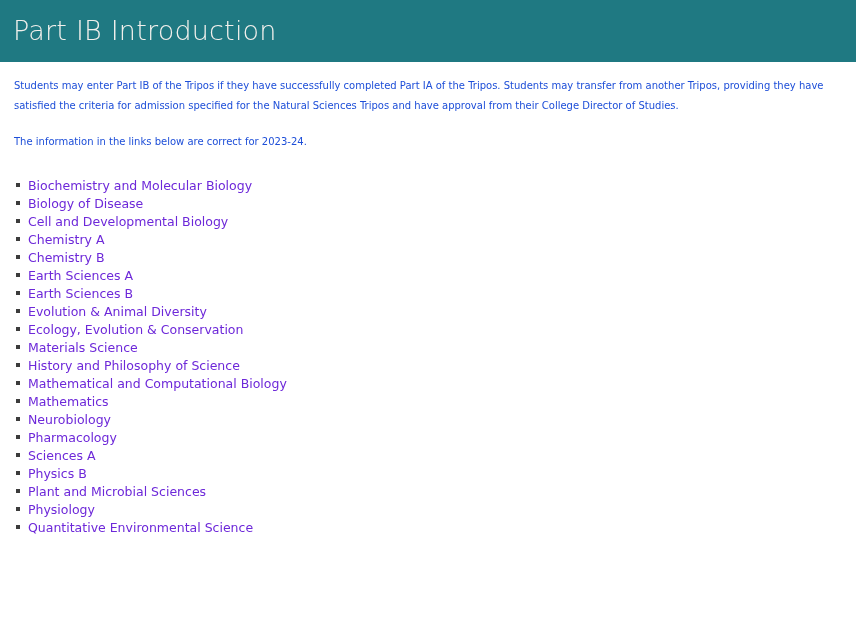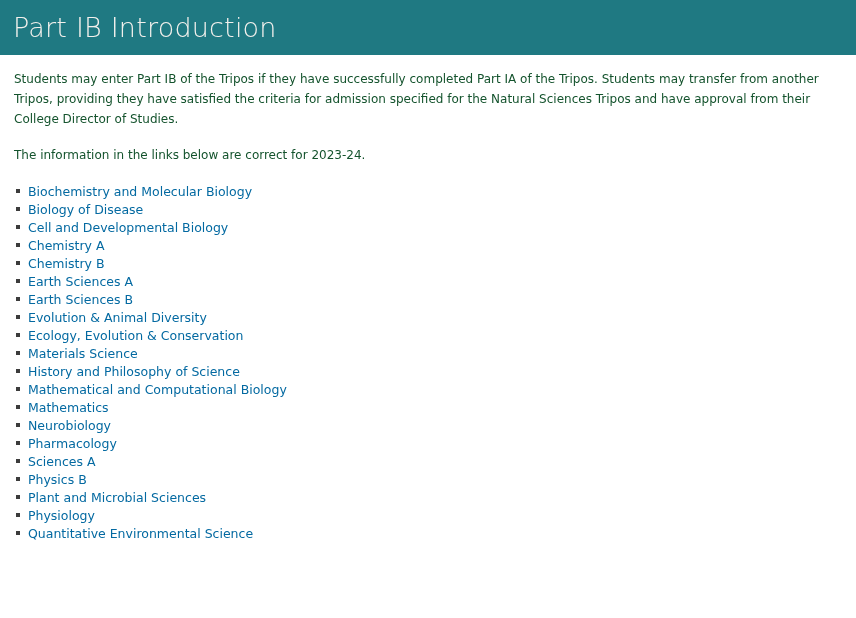--- a/index.html
+++ b/index.html
@@ -9,21 +9,21 @@
   body {
     width: 856px;
     height: 618px;
     background: #ffffff;
     font-family: "DejaVu Sans", "Liberation Sans", sans-serif;
     overflow: hidden;
   }
 
   
   .page-header {
-    height: 55px;
+    height: 62px;
     background: #1f7982;
     display: flex;
     align-items: center;
     padding: 0 13px;
     box-sizing: border-box;
   }
   .page-header h1 {
     margin: 0;
     font-size: 27px;
     font-weight: 300;
@@ -33,27 +33,27 @@
     font-family: "DejaVu Sans", "Liberation Sans", sans-serif;
   }
 
   
   .content {
     padding: 14px 13px 0 14px;
     box-sizing: border-box;
   }
   .content p {
     margin: 0 0 16px 0;
-    font-size: 12px;
+    font-size: 10px;
     line-height: 20px;
-    color: #14532d;
+    color: #1d4ed8;
     max-width: 832px;
   }
   .content p:last-of-type {
-    margin-bottom: 17px;
+    margin-bottom: 24px;
   }
 
   
   ul.subject-list {
     list-style: none;
     margin: 0;
     padding: 0;
   }
   ul.subject-list li {
     position: relative;
@@ -67,21 +67,21 @@
     position: absolute;
     left: 2px;
     top: 7px;
     width: 4px;
     height: 4px;
     background: #3c3c3c;
   }
   ul.subject-list li a {
     font-size: 12.5px;
     line-height: 18px;
-    color: #0369a1;
+    color: #6d28d9;
     text-decoration: none;
     cursor: pointer;
   }
 </style>
 </head>
 <body>
 
 <header class="page-header">
   <h1>Part IB Introduction</h1>
 </header>

